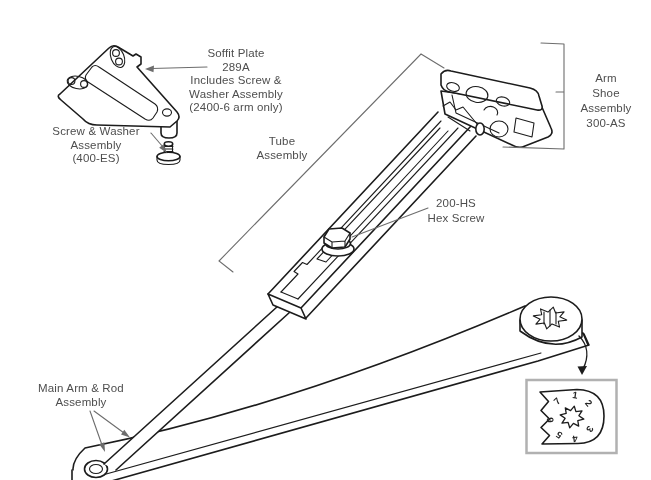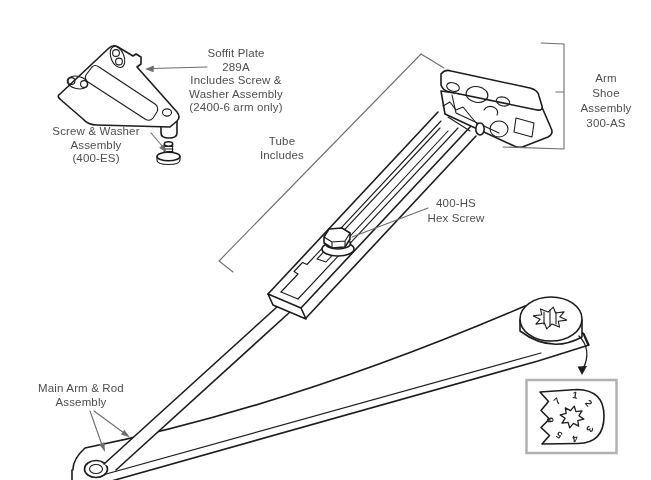--- a/index.html
+++ b/index.html
@@ -143,25 +143,25 @@
 
 <div class="lbl" style="left:236px;top:7px;">Soffit Plate
 289A
 Includes Screw &amp;
 Washer Assembly
 (2400-6 arm only)</div>
 <div class="lbl" style="left:96px;top:85px;">Screw &amp; Washer
 Assembly
 (400-ES)</div>
 <div class="lbl" style="left:282px;top:95px;">Tube
-Includes</div>
+Assembly</div>
 <div class="lbl big" style="left:606px;top:31px;">Arm Shoe
 Assembly
 300-AS</div>
-<div class="lbl big" style="left:456px;top:156px;">400-HS
+<div class="lbl big" style="left:456px;top:156px;">200-HS
 Hex Screw</div>
 <div class="lbl" style="left:81px;top:342px;text-align:center;">Main Arm  &amp; Rod
 Assembly</div>
 
 <div>
   <span class="spline-num" style="left:575px;top:355px;transform:translate(-50%,-50%) rotate(8deg);">1</span>
   <span class="spline-num" style="left:589px;top:363px;transform:translate(-50%,-50%) rotate(50deg);">2</span>
   <span class="spline-num" style="left:590px;top:389px;transform:translate(-50%,-50%) rotate(122deg);">3</span>
   <span class="spline-num" style="left:575px;top:399px;transform:translate(-50%,-50%) rotate(172deg);">4</span>
   <span class="spline-num" style="left:559px;top:395px;transform:translate(-50%,-50%) rotate(215deg);">5</span>

